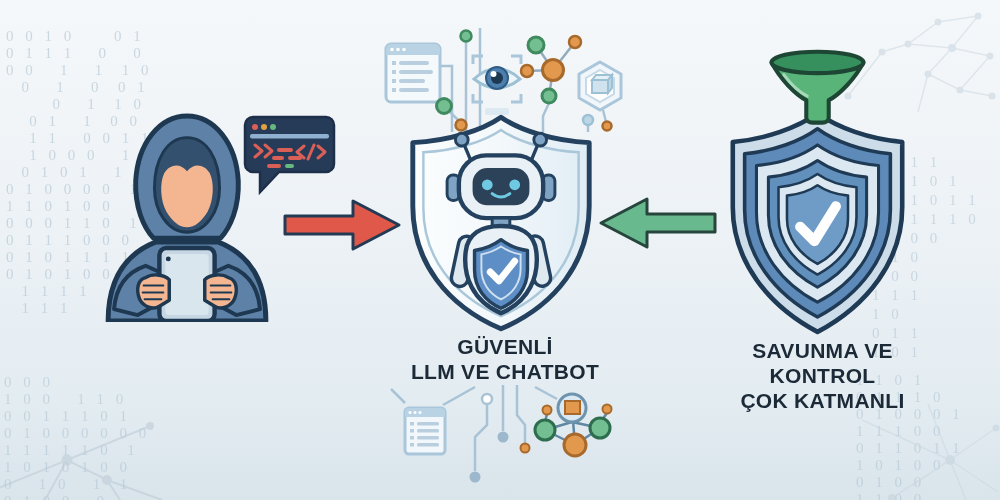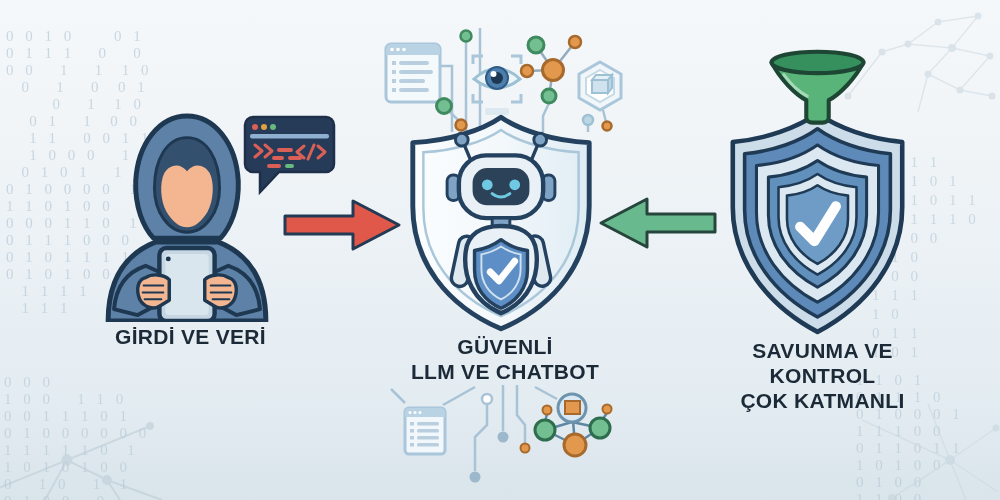--- a/index.html
+++ b/index.html
@@ -332,21 +332,20 @@
     </g>
     <path d="M78,181 L92,195 L113,161" fill="none" stroke="#ffffff" stroke-width="10" stroke-linecap="round" stroke-linejoin="round"></path>
     <g stroke="#1e4634" stroke-linejoin="round">
       <path d="M50,20 C58,36 74,52 84,57 L84,74 C84,77.5 87,79 90,79 L100,79 C103,79 106,77.5 106,74 L106,57 C116,52 132,36 140,20 Z" fill="#58b478" stroke-width="4"></path>
       <ellipse cx="95" cy="20" rx="45" ry="10.5" fill="#35905e" stroke-width="4"></ellipse>
       <path d="M62,32 C70,43 79,50 85,53" stroke="#a6d9b8" stroke-width="3" fill="none" stroke-linecap="round"></path>
     </g>
   </svg>
 
   <div class="label" style="left:88px;top:324px;width:205px">
-    <div>GİRDİ VE VERİ</div>
   </div>
   <div class="label" style="left:400px;top:334px;width:210px">
     <div>GÜVENLİ</div>
     <div>LLM VE CHATBOT</div>
   </div>
   <div class="label" style="left:700px;top:338px;width:245px">
     <div>SAVUNMA VE KONTROL</div>
     <div>ÇOK KATMANLI</div>
   </div>
 

